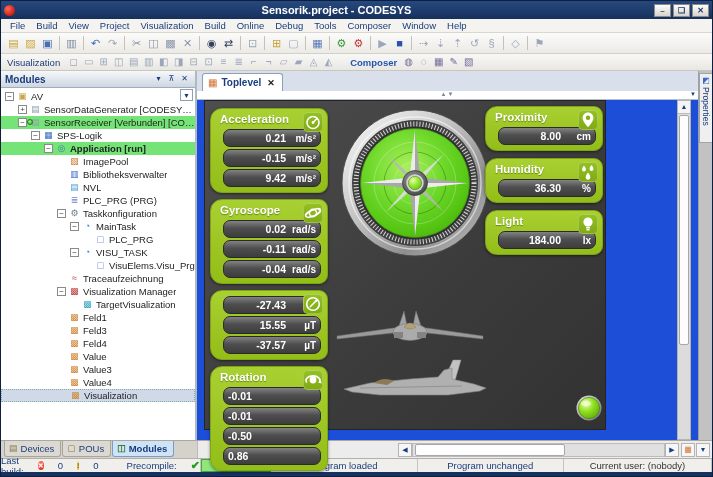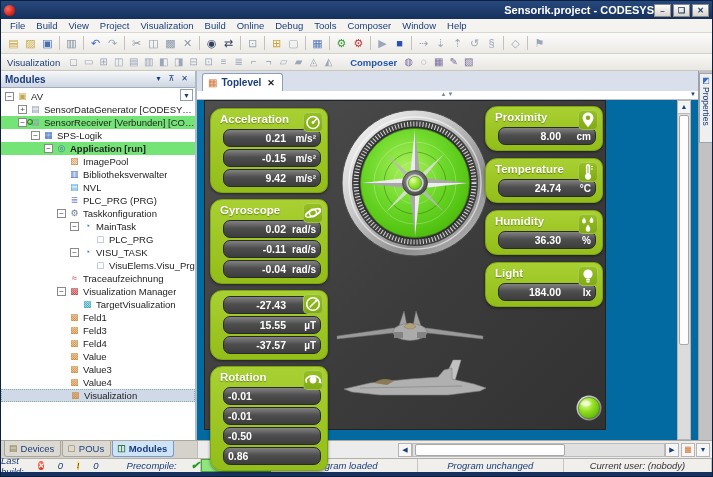--- a/index.html
+++ b/index.html
@@ -5,21 +5,21 @@
   * { margin:0; padding:0; box-sizing:border-box; }
   html,body { background:#555; }
   body { font-family:"Liberation Sans", sans-serif; }
   #app { position:relative; width:713px; height:477px; background:#eef0f4; overflow:hidden;
          display:flex; flex-direction:column; border:1px solid #0c1f3e; }
 
   
   .titlebar { height:18px; background:linear-gradient(#27497e,#16305c); display:flex; align-items:center;
               color:#fff; font-size:11px; font-weight:bold; padding:0 3px; flex:0 0 auto; }
   .app-logo { width:11px; height:11px; border-radius:50%; background:radial-gradient(circle at 35% 35%, #ff6a5a,#c81e14 70%); margin-right:4px; }
-  .title-text { flex:1; text-align:right; }
+  .title-text { flex:1; text-align:center; }
   .win-btns { display:flex; gap:2px; }
   .win-btn { width:17px; height:13px; background:linear-gradient(#fdfdfd,#d7d3cc); border:1px solid #8a8a8a;
              color:#17325f; font-size:8px; line-height:11px; text-align:center; font-weight:bold; }
 
   
   .menubar { height:14px; background:#f4f3f0; border-bottom:1px solid #d9d6cf; display:flex; align-items:center;
              padding-left:4px; gap:1px; flex:0 0 auto; }
   .menu-item { font-size:9.5px; color:#1a3d7c; padding:0 5px; cursor:default; }
 
   
@@ -61,21 +61,21 @@
   .editor { flex:1 1 auto; display:flex; flex-direction:column; min-width:0; background:#a9a9a9; }
   .tabbar { height:20px; background:#d9dfeb; display:flex; align-items:flex-end; padding-left:5px; flex:0 0 auto; }
   .tab { background:#fff; border:1px solid #8fa0b6; border-bottom:none; border-radius:3px 3px 0 0;
          display:flex; align-items:center; gap:4px; padding:2px 7px 2px 5px; height:18px; }
   .tab-ico { font-size:10px; color:#d07030; }
   .tab-label { font-size:10px; font-weight:bold; color:#1a3d7c; }
   .tab-close { font-size:9px; font-weight:bold; color:#222; margin-left:2px; }
   .combo-strip { height:9px; background:#fff; border-bottom:1px solid #b7bfcb; position:relative; flex:0 0 auto; }
   .strip-arrows { position:absolute; left:50%; top:0; transform:translateX(-50%); font-size:6px; color:#7a8699; letter-spacing:1px; }
   .strip-dd { position:absolute; right:2px; top:0; font-size:6px; color:#1a3d7c; }
-  .editor-content { flex:1; position:relative; background:#0369a1; min-height:0; }
+  .editor-content { flex:1; position:relative; background:#1d4ed8; min-height:0; }
 
   
   .canvas { position:absolute; left:7px; top:0; width:402px; height:330px;
             background:linear-gradient(135deg,#4e4e4e,#3c3c3c 55%,#323232); border:1px solid #232323; }
   .col-left { position:absolute; left:5px; top:7px; width:118px; display:flex; flex-direction:column; gap:6px; }
   .col-right { position:absolute; left:280px; top:5px; width:118px; display:flex; flex-direction:column; gap:7px; z-index:2; }
   .spanel { position:relative; background:linear-gradient(#a8d032,#93bd18); border:1px solid #7ea512;
             border-radius:12px 9px 9px 12px; padding:3px 4px 5px 4px; box-shadow:0 1px 3px rgba(0,0,0,.5); }
   .sp-title { font-size:11.5px; font-weight:bold; color:#fff; padding-left:5px; height:15px; line-height:15px;
               text-shadow:0 1px 1px rgba(60,90,0,.6); }
@@ -120,21 +120,21 @@
   .hs-btn { width:14px; height:14px; background:#f6f6f6; border:1px solid #b4b4b4; font-size:7px; line-height:12px;
             text-align:center; color:#1a3d7c; }
   .hs-track { flex:1; height:14px; background:#e0e0e0; border:1px solid #bbb; position:relative; }
   .hs-thumb { position:absolute; left:2px; top:0; width:150px; height:12px; background:#fdfdfd; border:1px solid #a8a8a8; border-radius:2px; }
   .hs-corner { display:flex; gap:1px; margin:0 2px; }
   .hs-corner .hs-btn { font-size:8px; }
 
   
   .statusbar { height:14px; display:flex; background:#f0efec; border-top:1px solid #b3b0a9; font-size:9.5px;
                color:#1a3d7c; flex:0 0 auto; }
-  .sb-cell { border-right:1px solid #c8c5be; display:flex; align-items:center; justify-content:center; gap:14px; padding:0 4px;font-style:italic; }
+  .sb-cell { border-right:1px solid #c8c5be; display:flex; align-items:center; justify-content:center; gap:14px; padding:0 4px; }
   .sb-build { width:200px; }
   .sb-run { width:70px; background:#90e67c; border:1px solid #4aa53a; font-weight:bold; color:#184a10; }
   .sb-flex { flex:1; }
   .sb-user { width:148px; color:#333; }
   .dot { width:9px; height:9px; border-radius:50%; display:inline-block; color:#fff; font-size:7px; line-height:9px;
          text-align:center; font-weight:bold; }
   .dot-red { background:radial-gradient(circle at 35% 30%,#ff8a7a,#d01808); }
   .dot-yellow { background:radial-gradient(circle at 35% 30%,#ffe98a,#e0b000); color:#6b5200; }
   .check { color:#1f9e1f; font-weight:bold; font-size:11px; }
   .bottom-strip { height:4px; background:#17325f; flex:0 0 auto; }
@@ -593,37 +593,20 @@
                   </svg>
                 </div>
                 <div class="sp-values">
                   <div class="sp-row">
                     <span class="sp-val">8.00</span>
                     <span class="sp-unit">cm</span>
                   </div>
                 </div>
               </div>
               <div class="spanel">
-                <div class="sp-title">Temperature</div>
-                <div class="sp-badge">
-                  <svg viewBox="0 0 20 20">
-                    <rect x="8.7" y="2.8" width="2.6" height="9" rx="1.3" fill="none" stroke="#fff" stroke-width="1.6" stroke-linecap="round"></rect>
-                    <circle cx="10" cy="14.6" r="3.1" fill="#fff"></circle>
-                    <line x1="13" y1="4.5" x2="14.8" y2="4.5" stroke="#fff" stroke-width="1"></line>
-                    <line x1="13" y1="7" x2="14.8" y2="7" stroke="#fff" stroke-width="1"></line>
-                  </svg>
-                </div>
-                <div class="sp-values">
-                  <div class="sp-row">
-                    <span class="sp-val">24.74</span>
-                    <span class="sp-unit">°C</span>
-                  </div>
-                </div>
-              </div>
-              <div class="spanel">
                 <div class="sp-title">Humidity</div>
                 <div class="sp-badge">
                   <svg viewBox="0 0 20 20">
                     <g fill="#fff">
                       <path d="M6 3.5 C7.4 5.3 7.8 6.2 7.8 7 A1.9 1.9 0 1 1 4.2 7 C4.2 6.2 4.6 5.3 6 3.5 Z"></path>
                       <path d="M13.5 3 C14.9 4.8 15.3 5.7 15.3 6.5 A1.9 1.9 0 1 1 11.7 6.5 C11.7 5.7 12.1 4.8 13.5 3 Z"></path>
                       <path d="M10 10.5 C11.7 12.7 12.2 13.8 12.2 14.8 A2.3 2.3 0 1 1 7.8 14.8 C7.8 13.8 8.3 12.7 10 10.5 Z"></path>
                     </g>
                   </svg>
                 </div>

